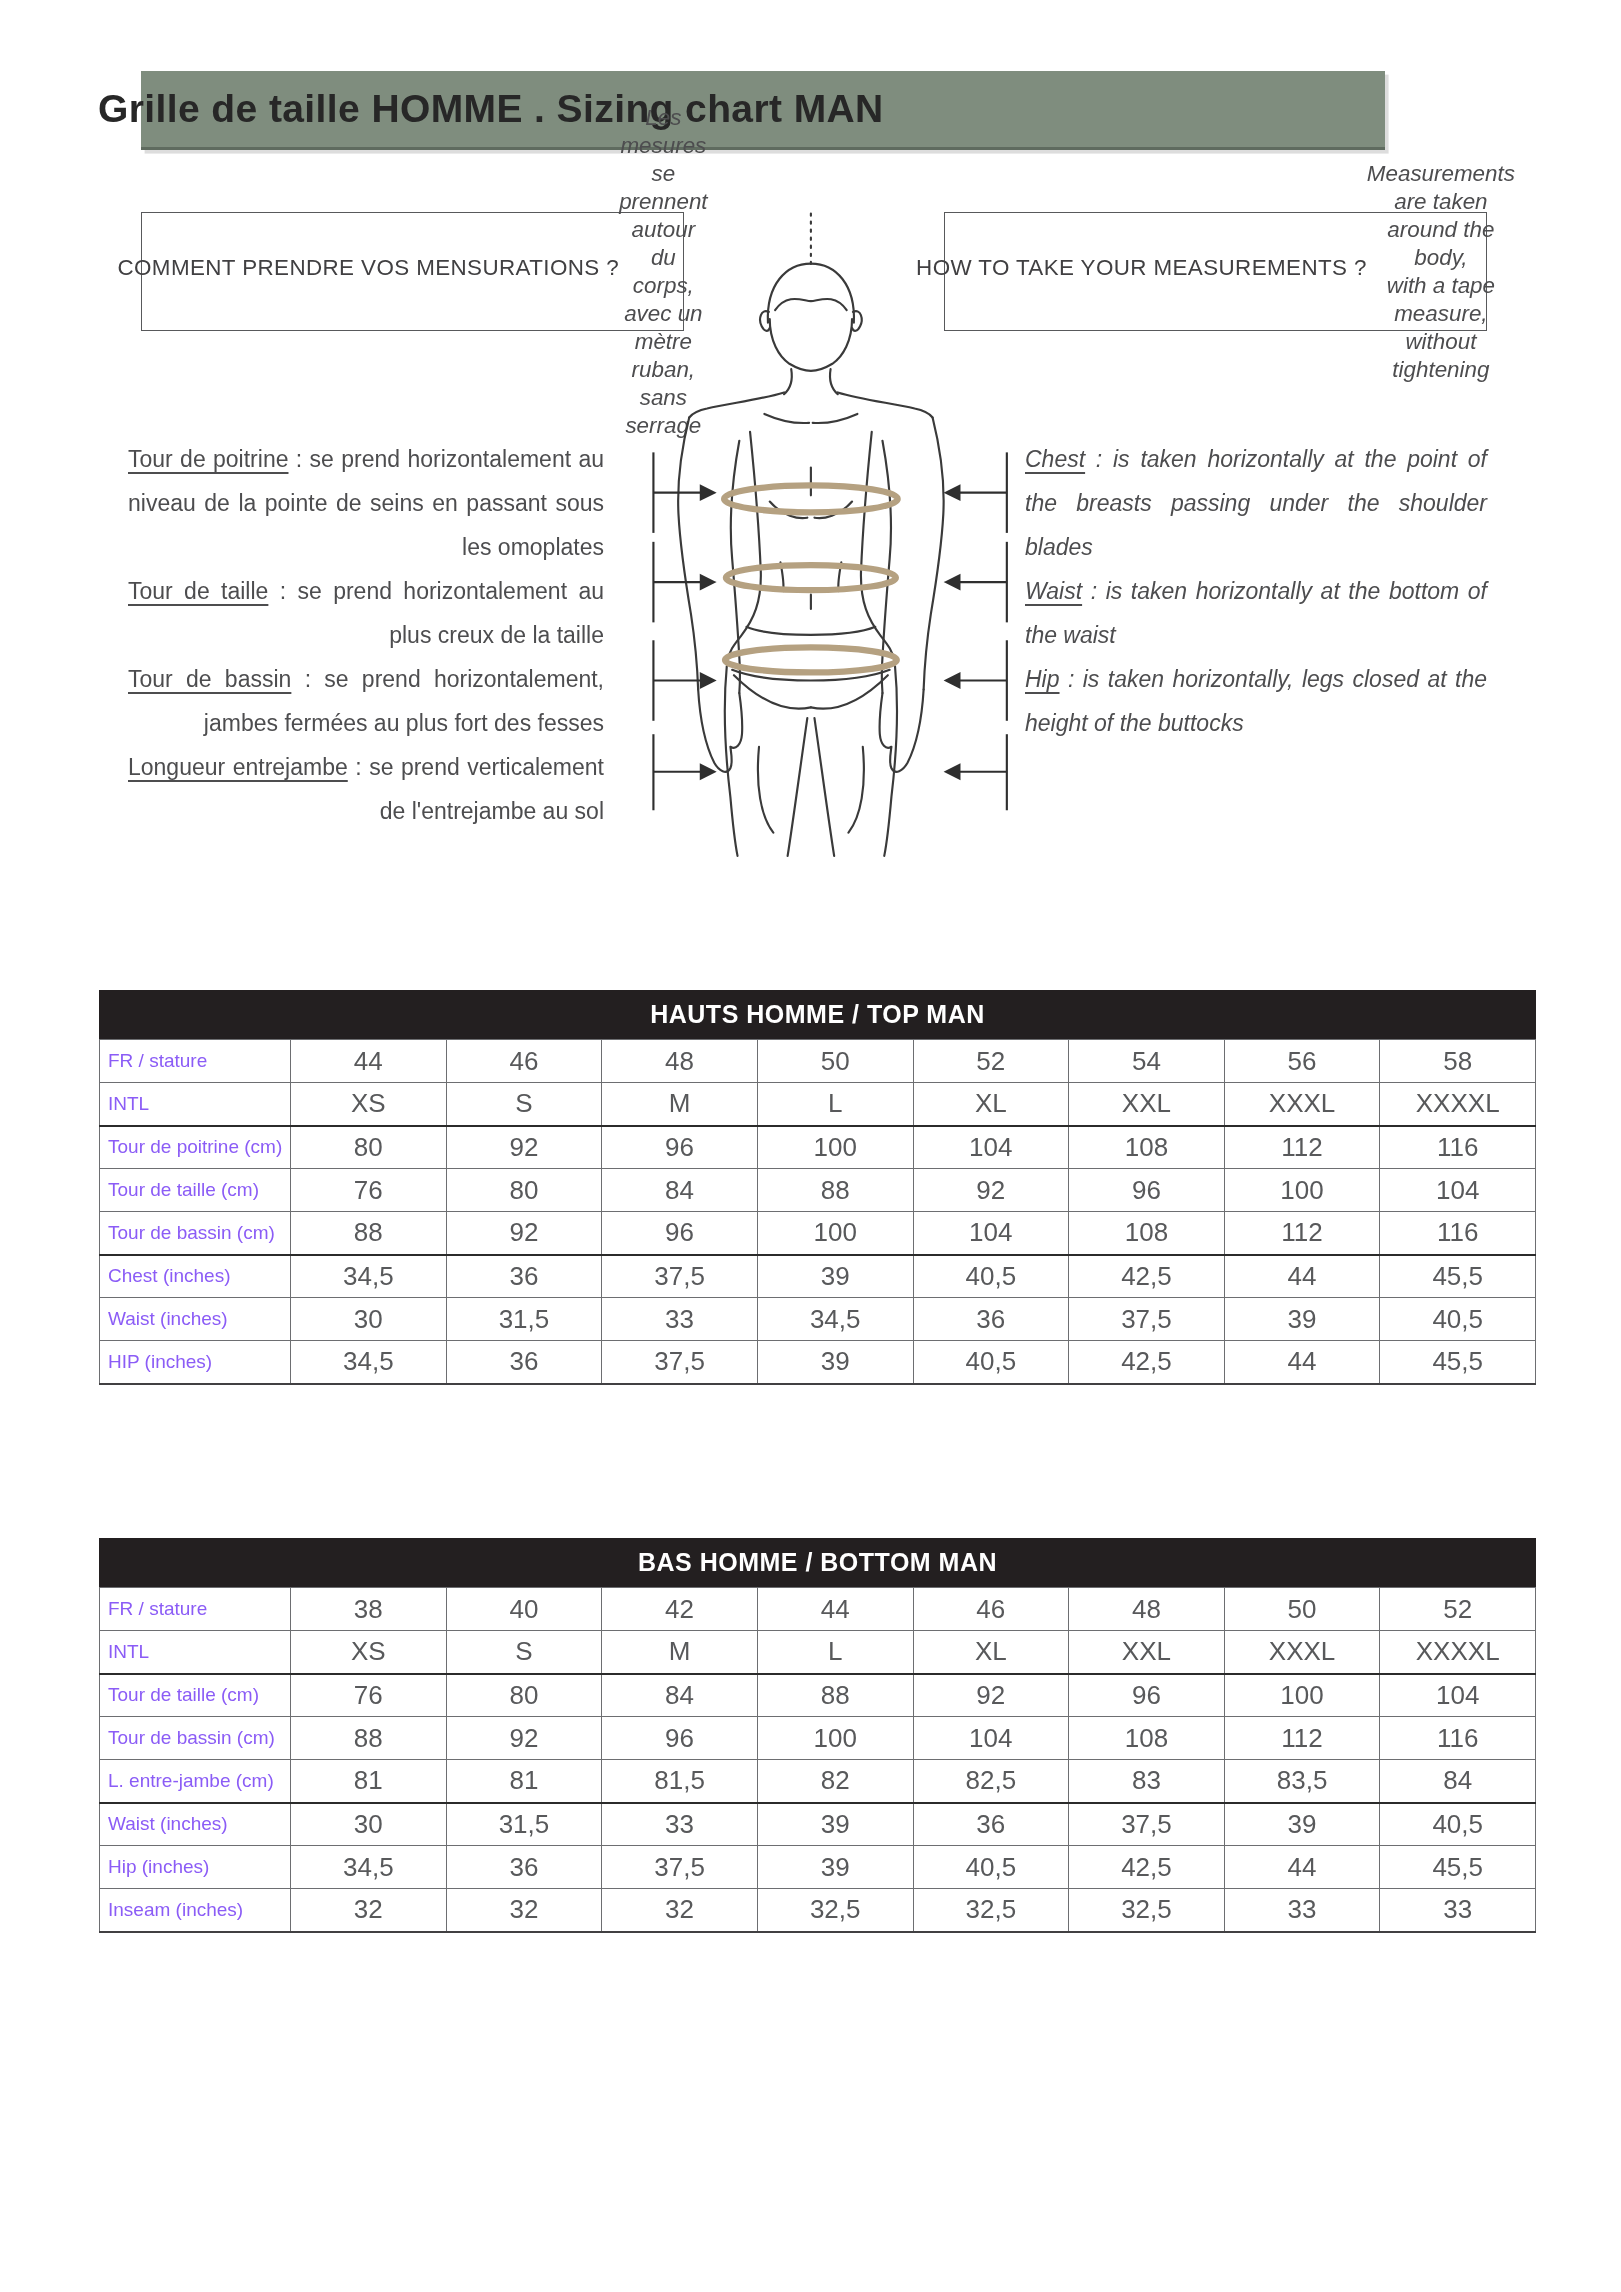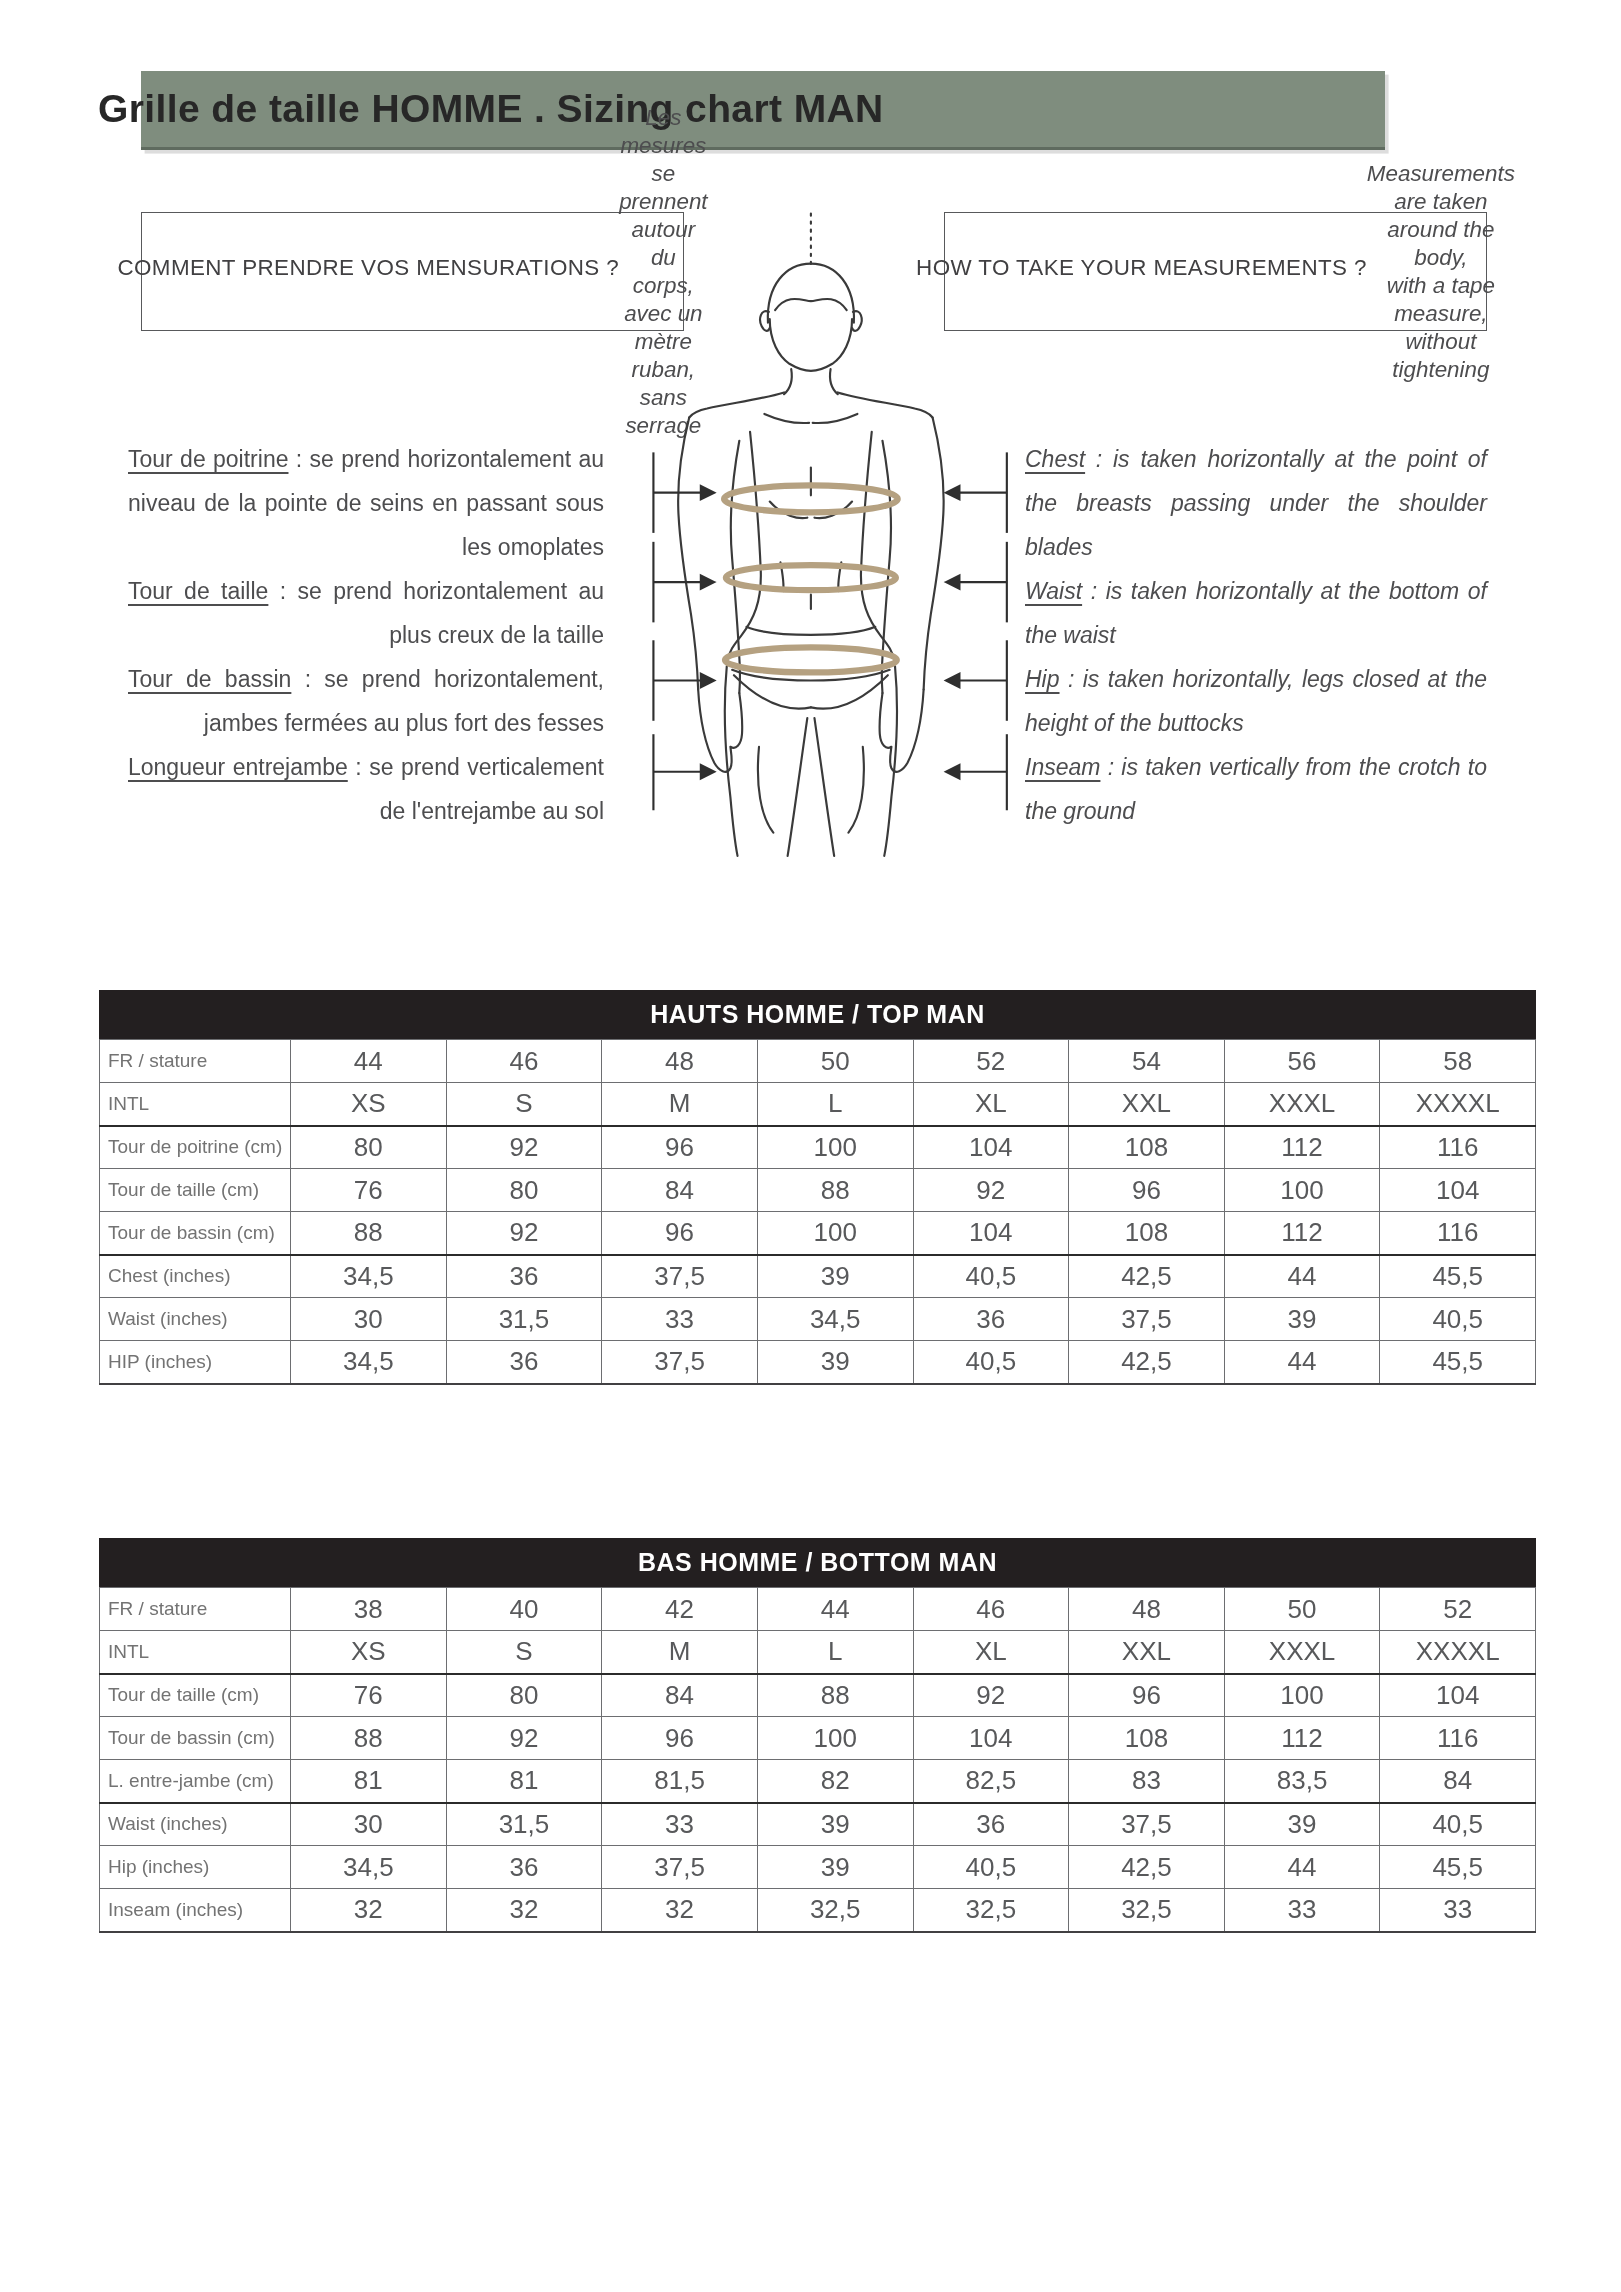--- a/index.html
+++ b/index.html
@@ -40,21 +40,21 @@
   .figure{position:absolute;left:555px;top:206px;width:510px;height:703px}
 
   
   .size-table{position:absolute;left:99px;width:1437px}
   .size-table .t-header{height:49px;background:var(--thead);display:flex;align-items:center;
     justify-content:center}
   .size-table .t-header span{color:var(--thead-text);font-weight:bold;font-size:25px;letter-spacing:0.5px}
   .size-table table{width:100%;border-collapse:collapse;table-layout:fixed;
     border:1.8px solid #414042;border-bottom-width:2.7px}
   .size-table th,.size-table td{border:0.9px solid var(--line);height:43px;vertical-align:middle}
-  .size-table th{text-align:left;font-weight:normal;font-size:19px;color:#737373;padding-left:8px}
+  .size-table th{text-align:left;font-weight:normal;font-size:19px;color:#8b5cf6;padding-left:8px}
   .size-table td{text-align:center;font-size:26px;color:#58595b}
   .size-table tr.heavy th,.size-table tr.heavy td{border-top:2.7px solid var(--heavy)}
   .tbl-0{top:990px}
   .tbl-1{top:1538px}
 </style>
 </head>
 <body>
 
 <div class="page">
 
@@ -81,21 +81,20 @@
     <p><span class="term">Tour de poitrine</span><span> : se prend horizontalement au niveau de la pointe de seins en passant sous les omoplates</span></p>
     <p><span class="term">Tour de taille</span><span> : se prend horizontalement au plus creux de la taille</span></p>
     <p><span class="term">Tour de bassin</span><span> : se prend horizontalement, jambes fermées au plus fort des fesses</span></p>
     <p><span class="term">Longueur entrejambe</span><span> : se prend verticalement de l'entrejambe au sol</span></p>
   </div>
 
   <div class="guide guide-en">
     <p><span class="term">Chest</span><span> : is taken horizontally at the point of the breasts passing under the shoulder blades</span></p>
     <p><span class="term">Waist</span><span> : is taken horizontally at the bottom of the waist</span></p>
     <p><span class="term">Hip</span><span> : is taken horizontally, legs closed at the height of the buttocks</span></p>
-    <p><span class="term">Inseam</span><span> : is taken vertically from the crotch to the ground</span></p>
   </div>
 
   <svg class="figure" viewBox="0 0 570 785" aria-hidden="true">
     <g fill="none" stroke="#3a3a3a" stroke-width="2.4" stroke-linecap="round" stroke-linejoin="round">
 
       <line x1="286" y1="8" x2="286" y2="66" stroke-dasharray="2.5 6.5"></line>
 
       <path d="M238 130 C236 88 258 64 286 64 C314 64 336 88 334 130"></path>
       <path d="M246 116 C260 96 278 106 286 106 C294 106 312 96 326 116"></path>
       <path d="M240 126 C240 150 250 168 262 176 C272 182 280 184 286 184 C292 184 300 182 310 176 C322 168 332 150 332 126"></path>

